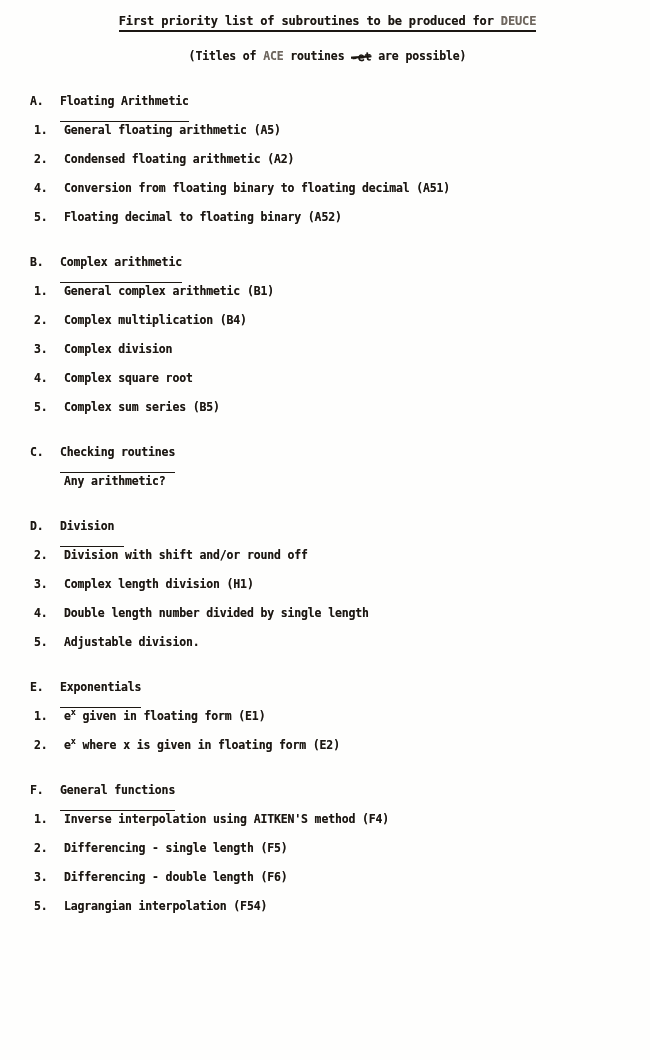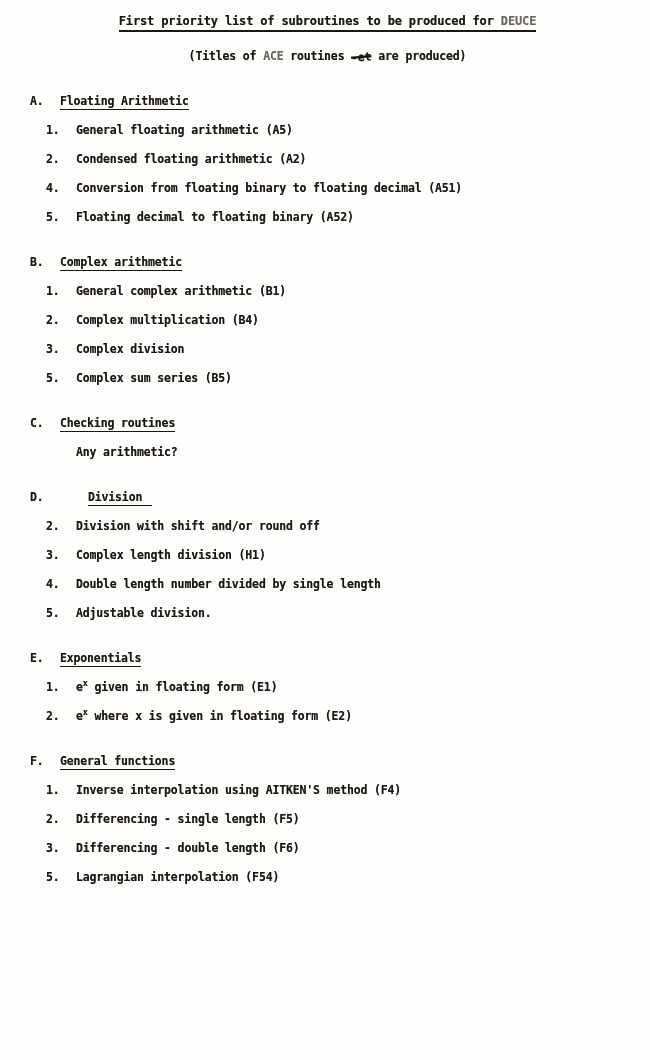--- a/index.html
+++ b/index.html
@@ -32,49 +32,50 @@
   .struck {
     display: inline-block;
     text-decoration: line-through;
     text-decoration-thickness: 2px;
     transform: rotate(-4deg) translateY(1px);
   }
   .hdr { margin: 30px 0 0 0; }
   .hdr .letter { display: inline-block; width: 30px; }
   .hdr .hname {
     border-bottom: 1.6px solid #1c1712;
-    padding-bottom: 1px;
+    padding-bottom: 13px;
   }
-  .hdr .hname.trail { padding-right: 10px; margin-left: 28px; }
-  .item { margin: 14px 0 0 16px; max-width: 562px; }
+  .hdr .hname.trail { padding-right: 10px; }
+  .item { margin: 14px 0 0 4px; max-width: 562px; }
   .num { display: inline-block; width: 30px; }
   .note { padding-left: 30px; }
   sup { font-size: 8.5px; line-height: 0; }
 </style>
 </head>
 <body>
 
 <div class="page">
 
   <p class="title-block">
     <span class="title-underline"><span>First priority list of subroutines to be produced for </span><span class="faded">DEUCE</span></span>
   </p>
 
-  <p class="subtitle-block"><span>(Titles of </span><span class="faded">ACE</span><span> routines </span><span class="struck">-et</span><span> are produced)</span></p>
+  <p class="subtitle-block"><span>(Titles of </span><span class="faded">ACE</span><span> routines </span><span class="struck">-et</span><span> are possible)</span></p>
 
   <p class="hdr"><span class="letter">A.</span><span class="hname">Floating Arithmetic</span></p>
   <p class="item"><span class="num">1.</span><span class="txt">General floating arithmetic (A5)</span></p>
   <p class="item"><span class="num">2.</span><span class="txt">Condensed floating arithmetic (A2)</span></p>
   <p class="item"><span class="num">4.</span><span class="txt">Conversion from floating binary to floating decimal (A51)</span></p>
   <p class="item"><span class="num">5.</span><span class="txt">Floating decimal to floating binary (A52)</span></p>
 
   <p class="hdr"><span class="letter">B.</span><span class="hname">Complex arithmetic</span></p>
   <p class="item"><span class="num">1.</span><span class="txt">General complex arithmetic (B1)</span></p>
   <p class="item"><span class="num">2.</span><span class="txt">Complex multiplication (B4)</span></p>
   <p class="item"><span class="num">3.</span><span class="txt">Complex division</span></p>
+  <p class="item"><span class="num">4.</span><span class="txt">Complex square root</span></p>
   <p class="item"><span class="num">5.</span><span class="txt">Complex sum series (B5)</span></p>
 
   <p class="hdr"><span class="letter">C.</span><span class="hname">Checking routines</span></p>
   <p class="item note">Any arithmetic?</p>
 
   <p class="hdr"><span class="letter">D.</span><span class="hname trail">Division</span></p>
   <p class="item"><span class="num">2.</span><span class="txt">Division with shift and/or round off</span></p>
   <p class="item"><span class="num">3.</span><span class="txt">Complex length division (H1)</span></p>
   <p class="item"><span class="num">4.</span><span class="txt">Double length number divided by single length</span></p>
   <p class="item"><span class="num">5.</span><span class="txt">Adjustable division.</span></p>

